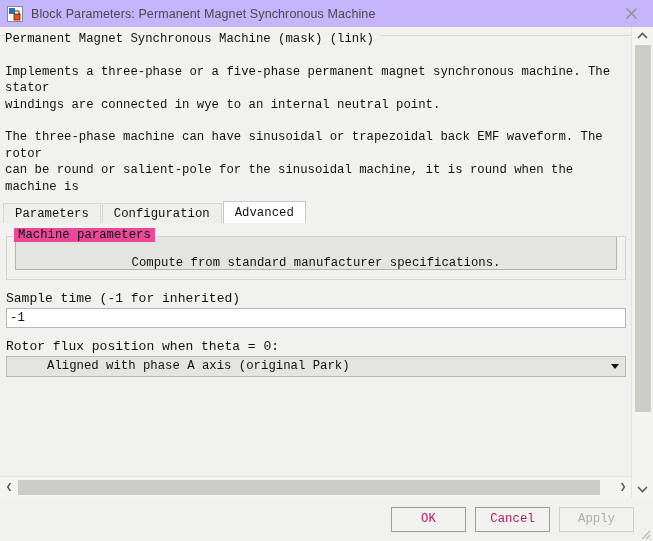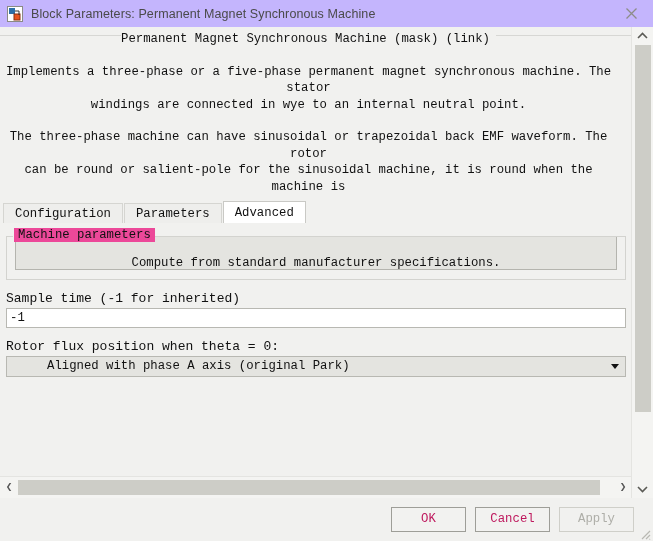--- a/index.html
+++ b/index.html
@@ -67,21 +67,20 @@
     left: 0; right: 0; top: 8px;
     height: 1px;
     background: #d7d7d4;
   }
   .desc-inner {
     position: relative;
     padding: 4px 20px 0 5px;
     font-size: 12.3px;
     line-height: 16.4px;
     color: #111;
-    text-align: center;
   }
   .desc-head {
     position: relative;
     display: inline-block;
     background: #f1f1ef;
     padding-right: 6px;
     z-index: 2;
   }
   .desc-para {
     margin: 0;
@@ -353,22 +352,22 @@
 can be round or salient-pole for the sinusoidal machine, it is round when the machine is
 trapezoidal. Preset models are available for the Sinusoidal back EMF machine.</div>
     
     
   </div>
 </div>
 
 <div class="body-area">
 
   <div class="tabstrip">
+    <div class="tab">Parameters</div>
     <div class="tab">Configuration</div>
-    <div class="tab">Parameters</div>
     <div class="tab active">Advanced</div>
   </div>
 
   <div class="content">
 
     <div class="groupbox">
       <div class="groupbox-legend">Machine parameters</div>
       <button class="group-btn">Compute from standard manufacturer specifications.</button>
     </div>
 

